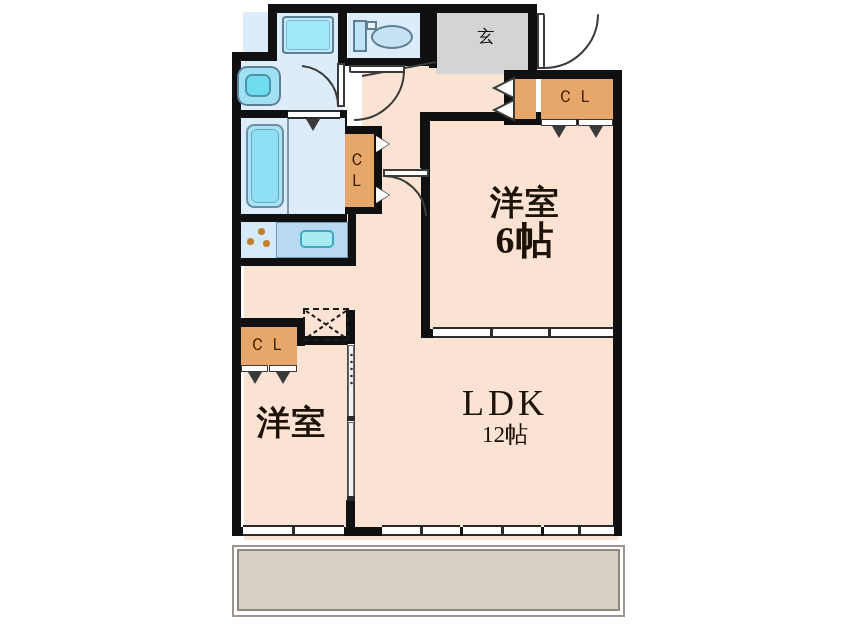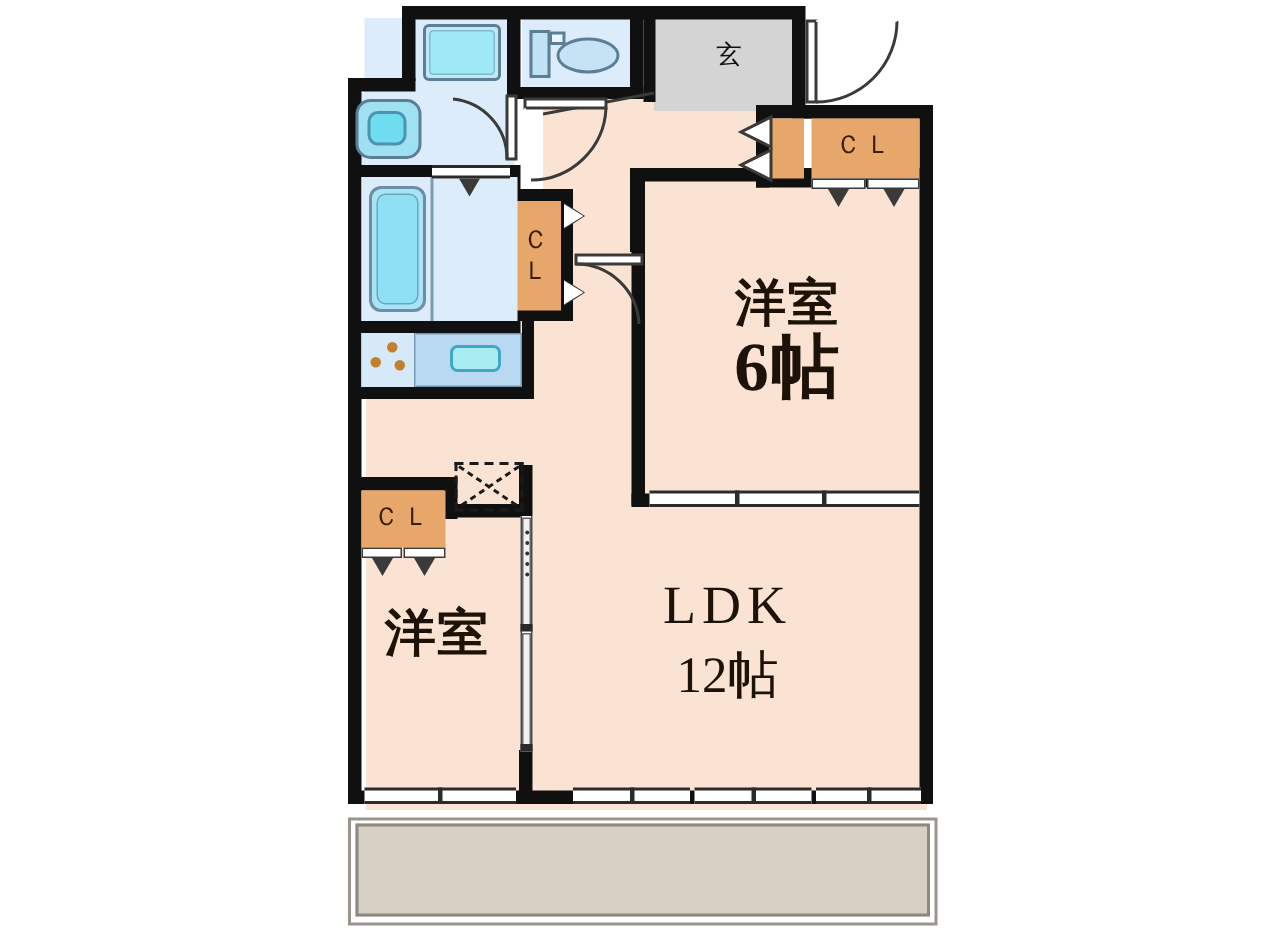--- a/index.html
+++ b/index.html
@@ -40,27 +40,27 @@
   
   .label {
     position: absolute;
     color: #1d1208;
     text-align: center;
     white-space: nowrap;
     line-height: 1.05;
     font-family: "Liberation Serif", "DejaVu Serif", serif;
   }
   .label-room { font-size: 34px; letter-spacing: 1px; font-weight: bold; }
-  .label-room .sub { display: block; font-size: 46px; }
+  .label-room .sub { display: block; font-size: 38px; }
   .label-cl { font-size: 17px; letter-spacing: 3px; color: #3a1e05; }
   .label-cl.stack { letter-spacing: 0; line-height: 1.15; }
   .label-genkan { font-size: 17px; color: #111; }
   .label-bal { font-size: 16px; letter-spacing: 4px; color: #2a2118; }
   .label-ldk { font-size: 36px; letter-spacing: 4px; }
-  .label-ldk .sub { display:block; font-size: 34px; letter-spacing: 0; margin-top: 10px; }
+  .label-ldk .sub { display:block; font-size: 23px; letter-spacing: 0; }
 
   
   .fix { border: 2px solid #5d7f95; background: #bfe9f7; }
   .tub  { border: 2px solid #6d8ea3; background: #a9e4f6; border-radius: 8px; }
   .basin{ border: 2px solid #5d7f95; background: #9fe0f2; border-radius: 10px; }
   .toilet-bowl {
     border: 2px solid #5d7f95;
     background: #c6e3f6;
     border-radius: 50%;
   }
@@ -283,21 +283,21 @@
   <div class="abs window" style="left:544px; top:525px; width:70px; height:11px;"></div>
   <div class="abs win-mullion" style="left:420px; top:525px; width:3px; height:11px;"></div>
   <div class="abs win-mullion" style="left:501px; top:525px; width:3px; height:11px;"></div>
   <div class="abs win-mullion" style="left:578px; top:525px; width:3px; height:11px;"></div>
 
   <div class="label label-room" style="left:430px; top:185px; width:190px;">
     <span>洋室</span>
     <span class="sub">6帖</span>
   </div>
 
-  <div class="label label-ldk" style="left:380px; top:385px; width:210px;">
+  <div class="label label-ldk" style="left:400px; top:385px; width:210px;">
     <span>LDK</span>
     <span class="sub">12帖</span>
   </div>
 
   <div class="label label-room" style="left:234px; top:405px; width:115px;">
     <span>洋室</span>
   </div>
 
 </div>
 

